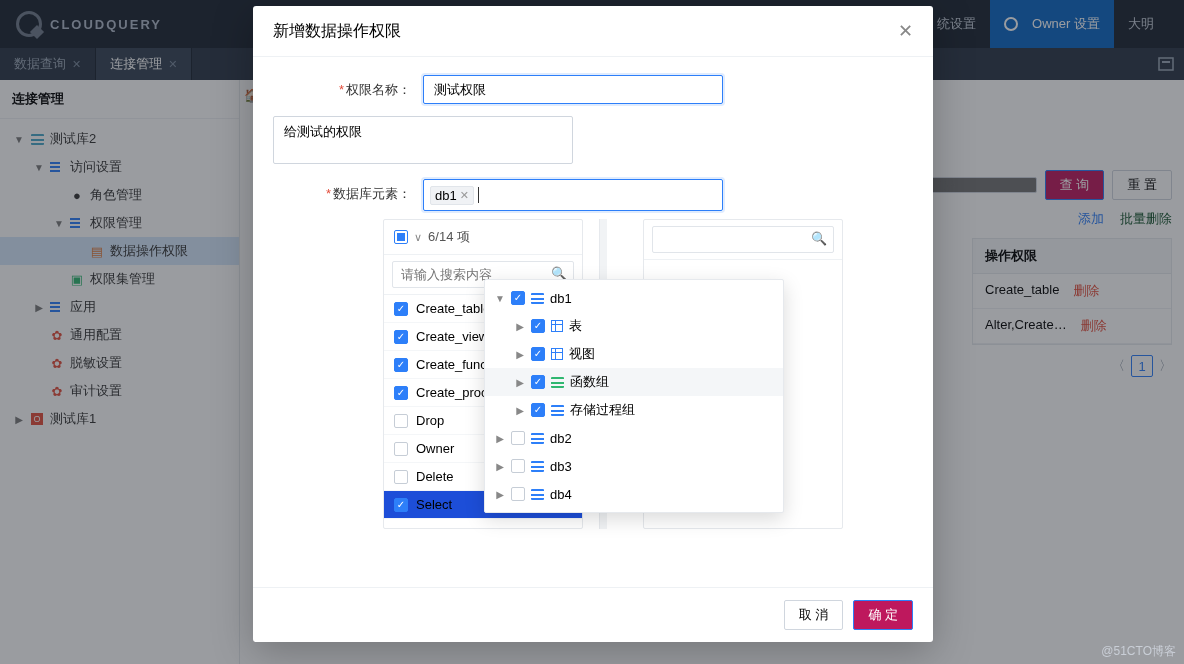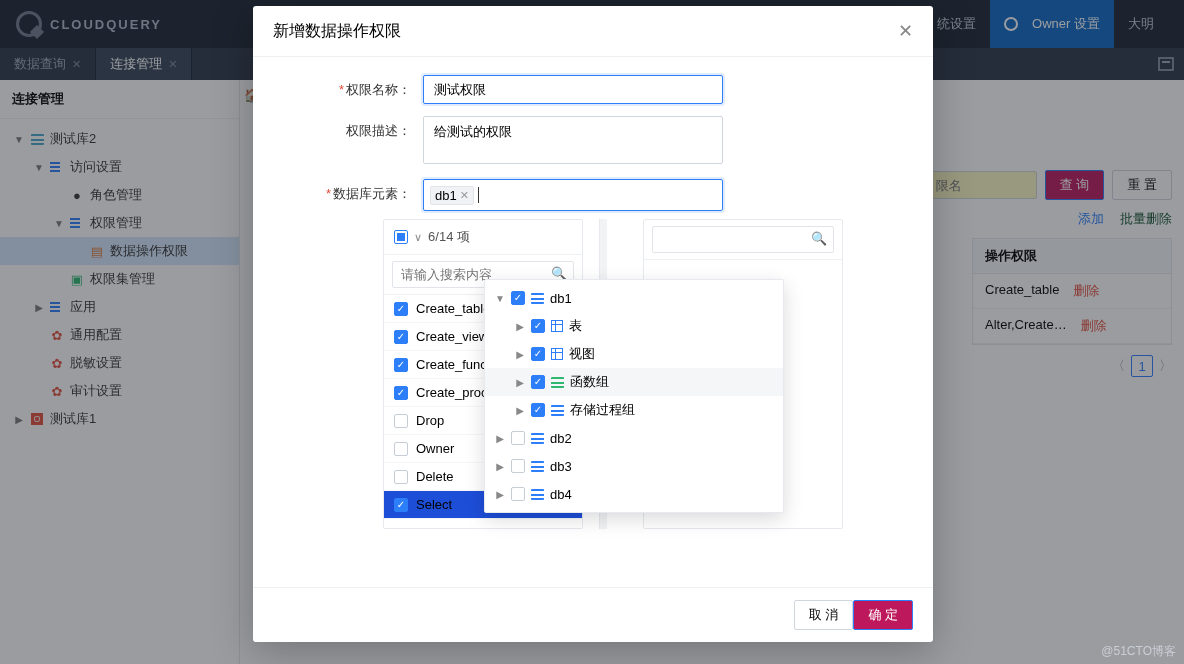--- a/index.html
+++ b/index.html
@@ -23,39 +23,39 @@
 .tree{padding:6px 0}
 .node{display:flex;align-items:center;height:28px;padding-right:10px;gap:6px;cursor:pointer;color:#333}
 .node .caret{width:10px;text-align:center;color:#7a7a7a;font-size:10px}
 .node .icon{width:14px;height:14px;display:inline-flex;align-items:center;justify-content:center}
 .node.selected{background:#d6e8fb}
 .pad-1{padding-left:14px}.pad-2{padding-left:34px}.pad-3{padding-left:54px}.pad-4{padding-left:74px}
 .main{flex:1;background:#fff;position:relative}
 .home-icon{position:absolute;left:4px;top:8px;color:#2d7ff9}
 .right-pane{position:absolute;right:12px;top:90px;display:flex;flex-direction:column;gap:10px;align-items:flex-end}
 .query-row{display:flex;gap:8px;align-items:center}
-.input{height:28px;border:1px solid #d0d6de;border-radius:2px;padding:0 8px;background:#fef9c3}
+.input{height:16px;border:1px solid #d0d6de;border-radius:2px;padding:0 8px;background:#737373}
 .btn{height:30px;padding:0 14px;border:1px solid #d0d6de;background:#fff;border-radius:2px;cursor:pointer;display:inline-flex;align-items:center}
 .btn.primary{background:#be185d;border-color:#2d7ff9;color:#fff}
 .link-actions{display:flex;gap:16px}
 .link{color:#2d7ff9;cursor:pointer}
 .link.muted{color:#14532d}
 .rtable{border:1px solid #e6e9ed;min-width:200px}
 .rth{background:#f6f8fa;padding:8px 12px;border-bottom:1px solid #e6e9ed;font-weight:600}
 .rtd{padding:8px 12px;border-bottom:1px solid #eef1f4;display:flex;gap:14px}
 .del{color:#e34d3b;cursor:pointer}
 .pager{display:flex;gap:6px;align-items:center;color:#8892a0}
 .pgbtn{width:22px;height:22px;border:1px solid #d0d6de;display:flex;align-items:center;justify-content:center;border-radius:2px}
 .pgbtn.cur{border-color:#2d7ff9;color:#2d7ff9}
 .mask{position:absolute;inset:0;background:rgba(30,36,45,.45)}
 .modal{position:absolute;left:253px;top:6px;width:680px;height:636px;background:#fff;border-radius:3px;box-shadow:0 10px 40px rgba(0,0,0,.25);display:flex;flex-direction:column}
 .modal-hd{padding:14px 20px;border-bottom:1px solid #eef1f4;display:flex;align-items:center}
 .modal-hd .close{margin-left:auto;font-size:18px;color:#888;cursor:pointer}
 .modal-bd{flex:1;padding:18px 20px 0 20px;overflow:hidden;position:relative}
-.modal-ft{padding:12px 20px;display:flex;justify-content:flex-end;border-top:1px solid #eef1f4}
+.modal-ft{padding:12px 20px;display:flex;justify-content:flex-end;gap:10px;border-top:1px solid #eef1f4}
 .frow{display:flex;align-items:flex-start;margin-bottom:12px}
 .flabel{width:150px;text-align:right;padding-right:12px;padding-top:6px;color:#333}
 .req{color:#e34d3b;margin-right:2px}
 .finput{flex:1}
 .finput input,.finput textarea{width:300px;border:1px solid #d0d6de;border-radius:2px;padding:6px 10px;font-family:inherit}
 .finput input.active{border-color:#2d7ff9;box-shadow:0 0 0 2px rgba(45,127,249,.15)}
 .finput textarea{height:48px;resize:none}
 .tagbox{width:300px;min-height:32px;border:1px solid #2d7ff9;box-shadow:0 0 0 2px rgba(45,127,249,.15);border-radius:2px;padding:3px 6px;display:flex;align-items:center;gap:4px;flex-wrap:wrap}
 .tag{background:#f0f2f5;border:1px solid #e1e5ea;border-radius:2px;padding:1px 4px;font-size:12px;display:inline-flex;align-items:center;gap:3px}
 .tag .tx{color:#999;cursor:pointer;font-size:11px}
@@ -247,21 +247,20 @@
   <div class="modal-hd">
     <span style="font-size:16px">新增数据操作权限</span>
     <span class="close">✕</span>
   </div>
   <div class="modal-bd">
     <div class="frow">
       <div class="flabel"><span class="req">*</span><span>权限名称：</span></div>
       <div class="finput"><input class="active" value="测试权限" style=""></div>
     </div>
     <div class="frow">
-      <div class="flabel"><span>权限描述：</span></div>
       <div class="finput"><textarea style="">给测试的权限</textarea></div>
     </div>
     <div class="frow" style="margin-bottom:8px">
       <div class="flabel"><span class="req">*</span><span>数据库元素：</span></div>
       <div class="finput">
         <div class="tagbox">
           <span class="tag">
               <span>db1</span>
               <span class="tx">✕</span>
             </span>

